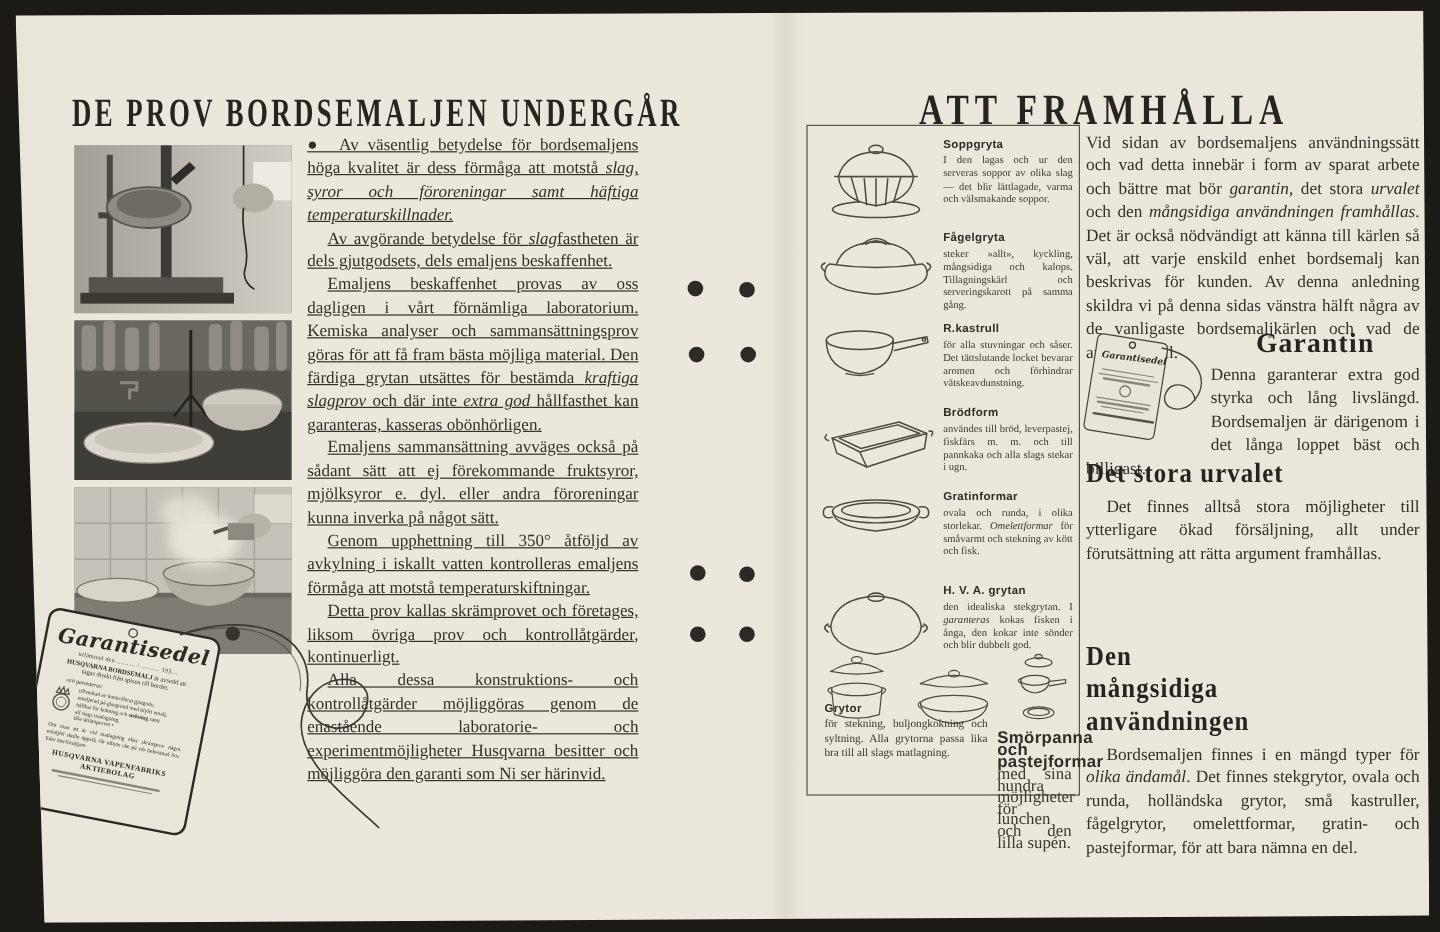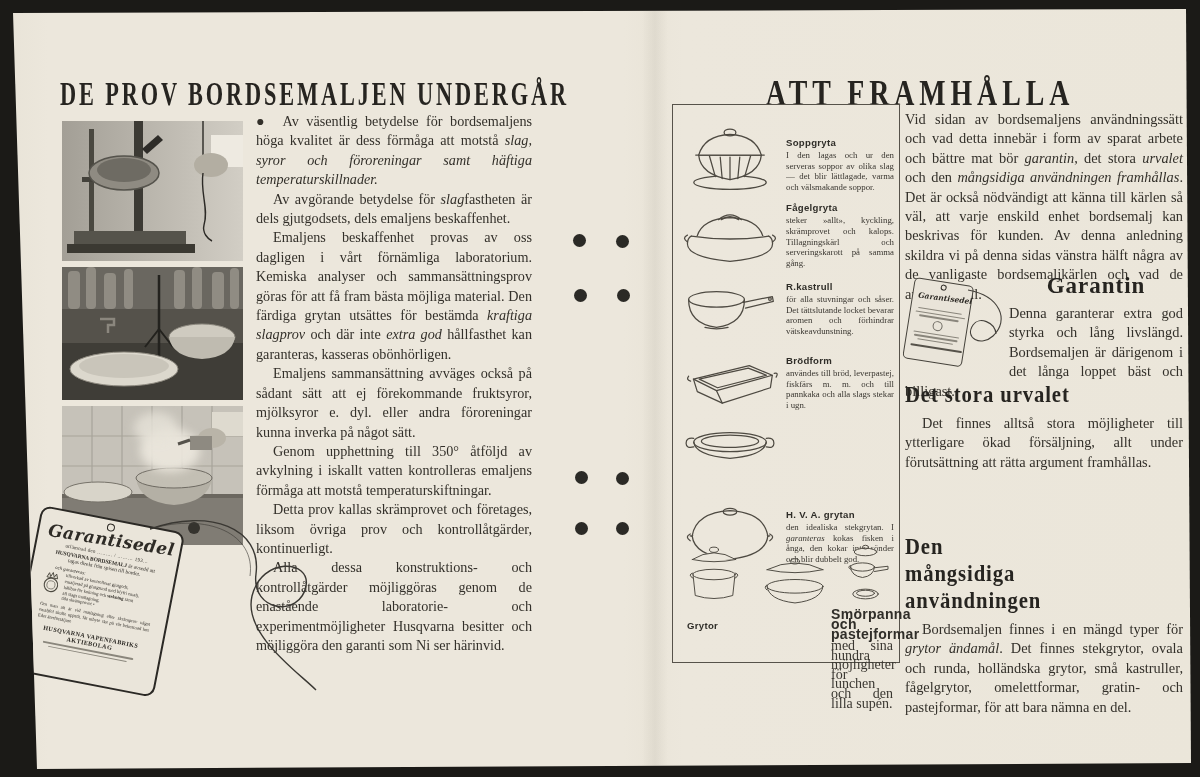--- a/index.html
+++ b/index.html
@@ -14,28 +14,28 @@
   .big-title{position:absolute;font-weight:bold;color:#262420;white-space:nowrap;
              font-family:"Liberation Serif",serif;}
   #title-left{left:60px;top:54px;font-size:31px;letter-spacing:4px;transform:scale(.72,1.08);transform-origin:left top;}
   #title-right{left:705px;top:50px;width:430px;text-align:center;font-size:34px;letter-spacing:6px;
                transform:scale(.82,1.06);transform-origin:center top;}
   
   #photos{position:absolute;left:62px;top:121px;width:181px;}
   .photo{width:181px;display:block;margin-bottom:6px;background:#9b978e;}
   
   #body-left{position:absolute;left:256px;top:112px;width:276px;font-size:14.2px;line-height:19.4px;
-             text-align:justify;color:#33302a;}
+             text-align:justify;color:#33302a;text-decoration:underline;}
   .bp{margin:0;text-indent:17px;}
   .bp.first{text-indent:0;}
   
   .dot{position:absolute;width:13px;height:13px;border-radius:50%;background:#2b2a26;}
   
   #panel{position:absolute;left:672px;top:104px;width:228px;height:559px;border:1.3px solid #56524a;box-sizing:border-box;}
-  .prow{position:absolute;left:6px;right:5px;display:flex;align-items:flex-end;}
+  .prow{position:absolute;left:6px;right:5px;display:flex;align-items:flex-start;}
   .pill{width:102px;flex:none;display:flex;align-items:center;justify-content:center;}
   .ptxt{flex:1;padding-left:5px;}
   .plabel{font-family:"Liberation Sans",sans-serif;font-weight:bold;font-size:9.6px;letter-spacing:.3px;color:#2f2d28;margin-bottom:2px;}
   .pdesc{font-size:8.8px;line-height:10.8px;text-align:justify;color:#3a3731;}
   .bottomtxt{position:absolute;}
   svg.lineart{stroke:#4e4a42;stroke-width:1.3;fill:none;stroke-linecap:round;stroke-linejoin:round;}
   
   .rblock{position:absolute;left:905px;width:278px;font-size:14.4px;line-height:19.4px;text-align:justify;color:#33302a;}
   .rp{margin:0;}
   .rp.ind{text-indent:17px;}
@@ -226,21 +226,21 @@
             <path d="M38,11 Q50,1 62,11"></path>
               <path d="M41,11 Q50,5 59,11"></path>
             <path d="M10,28 Q6,30 6,36 Q6,50 50,54 Q94,50 94,36 Q94,30 90,28" fill="#ece7dc"></path>
             <path d="M10,28 Q50,34 90,28"></path>
             <path d="M6,27 Q0,30 6,34"></path>
               <path d="M94,27 Q100,30 94,34"></path>
           </svg>
         </div>
         <div class="ptxt">
           <div class="plabel">Fågelgryta</div>
-          <div class="pdesc">steker »allt», kyckling, skrämprovet och kalops.  Tillagningskärl och serveringskarott på samma gång.</div>
+          <div class="pdesc">steker »allt», kyckling, mångsidiga och kalops.  Tillagningskärl och serveringskarott på samma gång.</div>
         </div>
       </div>
 
       <div class="prow" style="top:164px;height:68px">
         <div class="pill">
           <svg class="lineart" width="98" height="52" viewBox="0 0 100 54">
             <ellipse cx="36" cy="15" rx="29" ry="8" fill="#ece7dc"></ellipse>
             <path d="M7,15 Q7,40 36,44 Q65,40 65,15"></path>
             <path d="M64,18 L94,12 L95,17 L66,24"></path>
             <circle cx="91.5" cy="14.5" r="1.4"></circle>
@@ -272,20 +272,24 @@
 
       <div class="prow" style="top:304px;height:58px">
         <div class="pill">
           <svg class="lineart" width="94" height="42" viewBox="0 0 96 44">
             <path d="M10,14 Q2,13 2,19 Q2,25 10,23" fill="#ece7dc"></path>
             <path d="M86,14 Q94,13 94,19 Q94,25 86,23" fill="#ece7dc"></path>
             <ellipse cx="48" cy="18" rx="38" ry="10" fill="#ece7dc"></ellipse>
             <ellipse cx="48" cy="17" rx="30" ry="6.5"></ellipse>
             <path d="M10,18 Q12,32 48,35 Q84,32 86,18"></path>
           </svg>
+        </div>
+        <div class="ptxt">
+          <div class="plabel">Gratinformar</div>
+          <div class="pdesc">ovala och runda, i olika storlekar. <i>Omelettformar</i> för småvarmt och stekning av kött och fisk.</div>
         </div>
       </div>
 
       <div class="prow" style="top:382px;height:78px">
         <div class="pill">
           <svg class="lineart" width="96" height="64" viewBox="0 0 98 66">
             <path d="M10,36 Q14,12 49,10 Q84,12 88,36" fill="#ece7dc"></path>
             <ellipse cx="49" cy="11" rx="7" ry="3.5"></ellipse>
             <path d="M8,36 Q49,44 90,36"></path>
             <path d="M10,36 Q12,56 49,60 Q86,56 88,36" fill="#ece7dc"></path>
@@ -322,22 +326,23 @@
           <ellipse cx="28" cy="5.5" rx="4" ry="2.5"></ellipse>
           <ellipse cx="24" cy="32" rx="16" ry="5.5" fill="#ece7dc"></ellipse>
           <path d="M8,32 Q9,44 24,46 Q39,44 40,32"></path>
           <path d="M8,30 Q3,32 8,35"></path>
           <path d="M40,33 L58,31 L58,35 L40,38"></path>
           <ellipse cx="28" cy="68" rx="17" ry="6.5" fill="#ece7dc"></ellipse>
           <ellipse cx="28" cy="67" rx="12" ry="4"></ellipse>
         </svg>
       </div>
 
-      <div class="bottomtxt" style="left:14px;top:515px;width:136px">
+      <div class="bottomtxt" style="left:14px;top:480px;width:136px">
         <div class="plabel">Grytor</div>
+        <div class="pdesc" style="font-size:9.4px;line-height:12px">för stekning, buljongkokning och syltning.  Alla grytorna passa lika bra till all slags matlagning.</div>
       </div>
       <div class="bottomtxt" style="left:158px;top:504px;width:62px">
         <div class="plabel" style="font-size:14px;line-height:10px">Smörpanna och pastejformar</div>
         <div class="pdesc" style="font-size:14px;line-height:9.6px">med sina hundra möjligheter för lunchen och den lilla supén.</div>
       </div>
     </div>
 
     <div class="rblock" style="top:110px">
       <p class="rp">Vid sidan av bordsemaljens användningssätt och vad detta innebär i form av sparat arbete och bättre mat bör <i>garantin</i>, det stora <i>urvalet</i> och den <i>mångsidiga användningen framhållas</i>.  Det är också nödvändigt att känna till kärlen så väl, att varje enskild enhet bordsemalj kan beskrivas för kunden. Av denna anledning skildra vi på denna sidas vänstra hälft några av de vanligaste bordsemaljkärlen och vad de användas till.</p>
     </div>
@@ -361,21 +366,21 @@
       <p class="rp">Denna garanterar extra god styrka och lång livslängd.  Bordsemaljen är därigenom i det långa loppet bäst och billigast.</p>
     </div>
 
     <div class="rblock" style="top:382px">
       <h2 class="sub-h">Det stora urvalet</h2>
       <p class="rp ind">Det finnes alltså stora möjligheter till ytterligare ökad försäljning, allt under förutsättning att rätta argument framhållas.</p>
     </div>
 
     <div class="rblock" style="top:533px">
       <h2 class="sub-h" style="white-space:normal;line-height:27px">Den<br>mångsidiga användningen</h2>
-      <p class="rp ind">Bordsemaljen finnes i en mängd typer för <i>grytor ändamål</i>.  Det finnes stekgrytor, ovala och runda, holländska grytor, små kastruller, fågelgrytor, omelettformar, gratin- och pastejformar, för att bara nämna en del.</p>
+      <p class="rp ind">Bordsemaljen finnes i en mängd typer för <i>olika ändamål</i>.  Det finnes stekgrytor, ovala och runda, holländska grytor, små kastruller, fågelgrytor, omelettformar, gratin- och pastejformar, för att bara nämna en del.</p>
     </div>
 
     <svg class="strings" viewBox="0 0 1200 777">
       <path d="M150,529 C210,508 262,528 256,574 C251,612 300,618 306,586 C311,560 262,556 252,596 C243,634 298,672 316,690" fill="none" stroke="#3a3833" stroke-width="1.4"></path>
       <path d="M150,529 C208,512 256,534 250,576" fill="none" stroke="#3a3833" stroke-width="1" opacity=".6"></path>
       <path d="M968,290 C1000,296 1010,320 993,336 C981,347 964,338 973,325 C979,316 995,322 996,334" fill="none" stroke="#44413b" stroke-width="1.1"></path>
     </svg>
   </div>
 </div>
 

